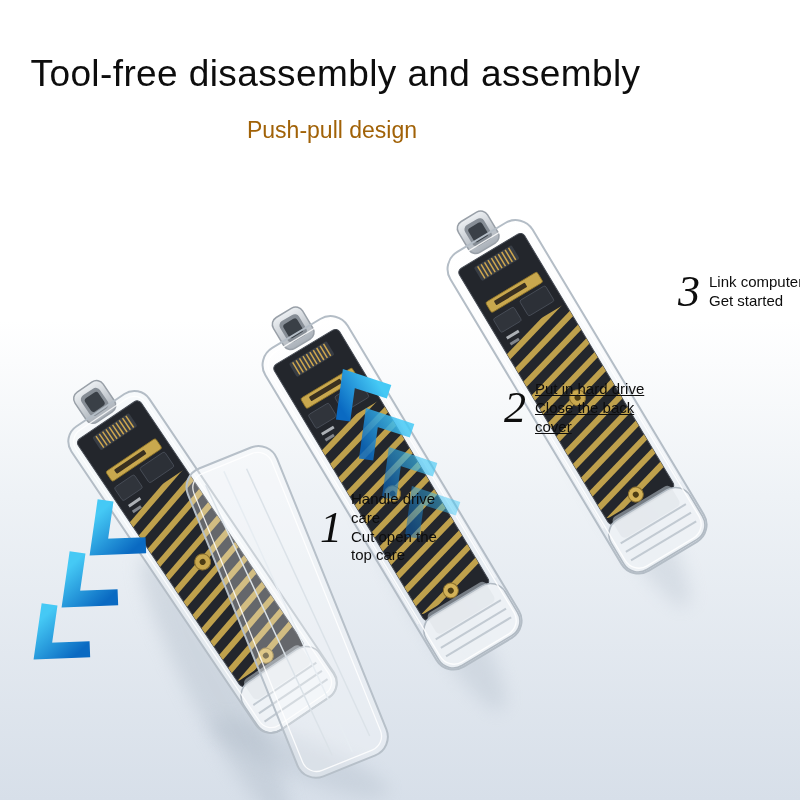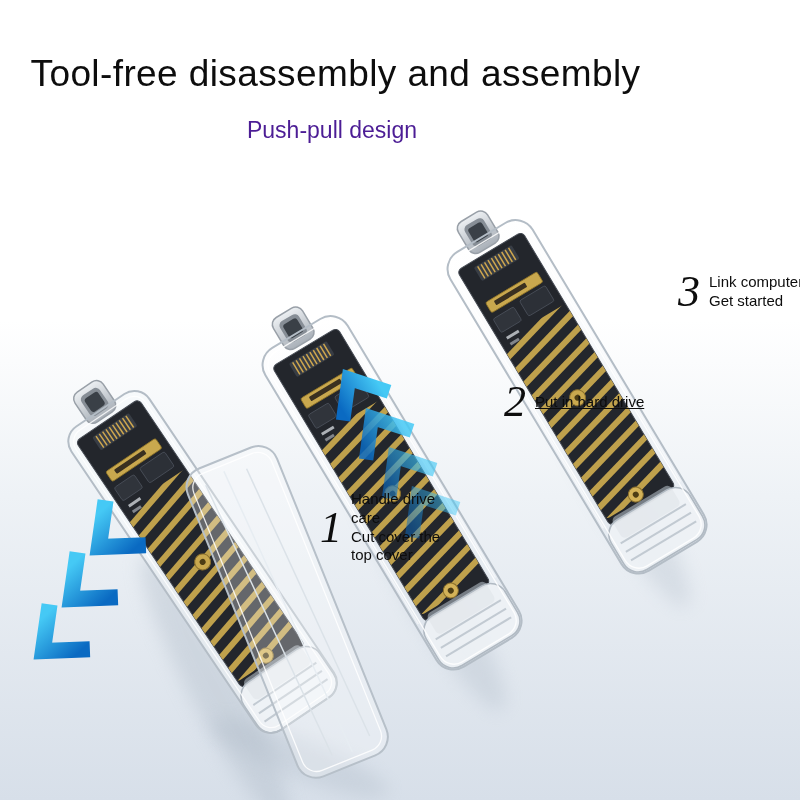--- a/index.html
+++ b/index.html
@@ -10,21 +10,21 @@
     background:linear-gradient(180deg,#ffffff 0%,#ffffff 40%,#eef2f6 62%,var(--background-bottom,#d7dfe9) 100%);
     position:relative; overflow:hidden;
   }
   .stage { position:absolute; inset:0; }
   .title {
     position:absolute; top:53px; left:0; width:671px; text-align:center;
     font-size:37px; letter-spacing:.4px; color:var(--text,#0d0d0d); font-weight:400;
   }
   .subtitle {
     position:absolute; top:117px; left:0; width:664px; text-align:center;
-    font-size:23px; color:#4c1d95; font-weight:400;
+    font-size:23px; color:#a16207; font-weight:400;
   }
   .step { position:absolute; display:flex; align-items:center; gap:9px; }
   .step-num {
     font-family:"Liberation Serif", serif; font-style:italic;
     font-size:44px; line-height:1; color:var(--text,#0d0d0d);
   }
   .step-text { font-size:15px; line-height:1.25; color:var(--text,#0d0d0d); }
   #step-1 { left:320px; top:490px; } #step-1 .step-text { width:94px; }
   #step-2 { left:504px; top:380px; } #step-2 .step-text { width:114px;text-decoration:underline; }
   #step-3 { left:678px; top:270px; } #step-3 .step-text { width:114px; }
@@ -179,28 +179,29 @@
   </g>
 </svg>
 
 <h1 class="title">Tool-free disassembly and assembly</h1>
 <div class="subtitle">Push-pull design</div>
 
 <div class="step" id="step-1">
   <span class="step-num">1</span>
   <div class="step-text">
     <div>Handle drive care</div>
-    <div>Cut cover the top cover</div>
+    <div>Cut open the top care</div>
   </div>
 </div>
 
 <div class="step" id="step-2">
   <span class="step-num">2</span>
   <div class="step-text">
     <div>Put in hard drive</div>
+    <div>Close the back cover</div>
   </div>
 </div>
 
 <div class="step" id="step-3">
   <span class="step-num">3</span>
   <div class="step-text">
     <div>Link computer</div>
     <div>Get started</div>
   </div>
 </div>

